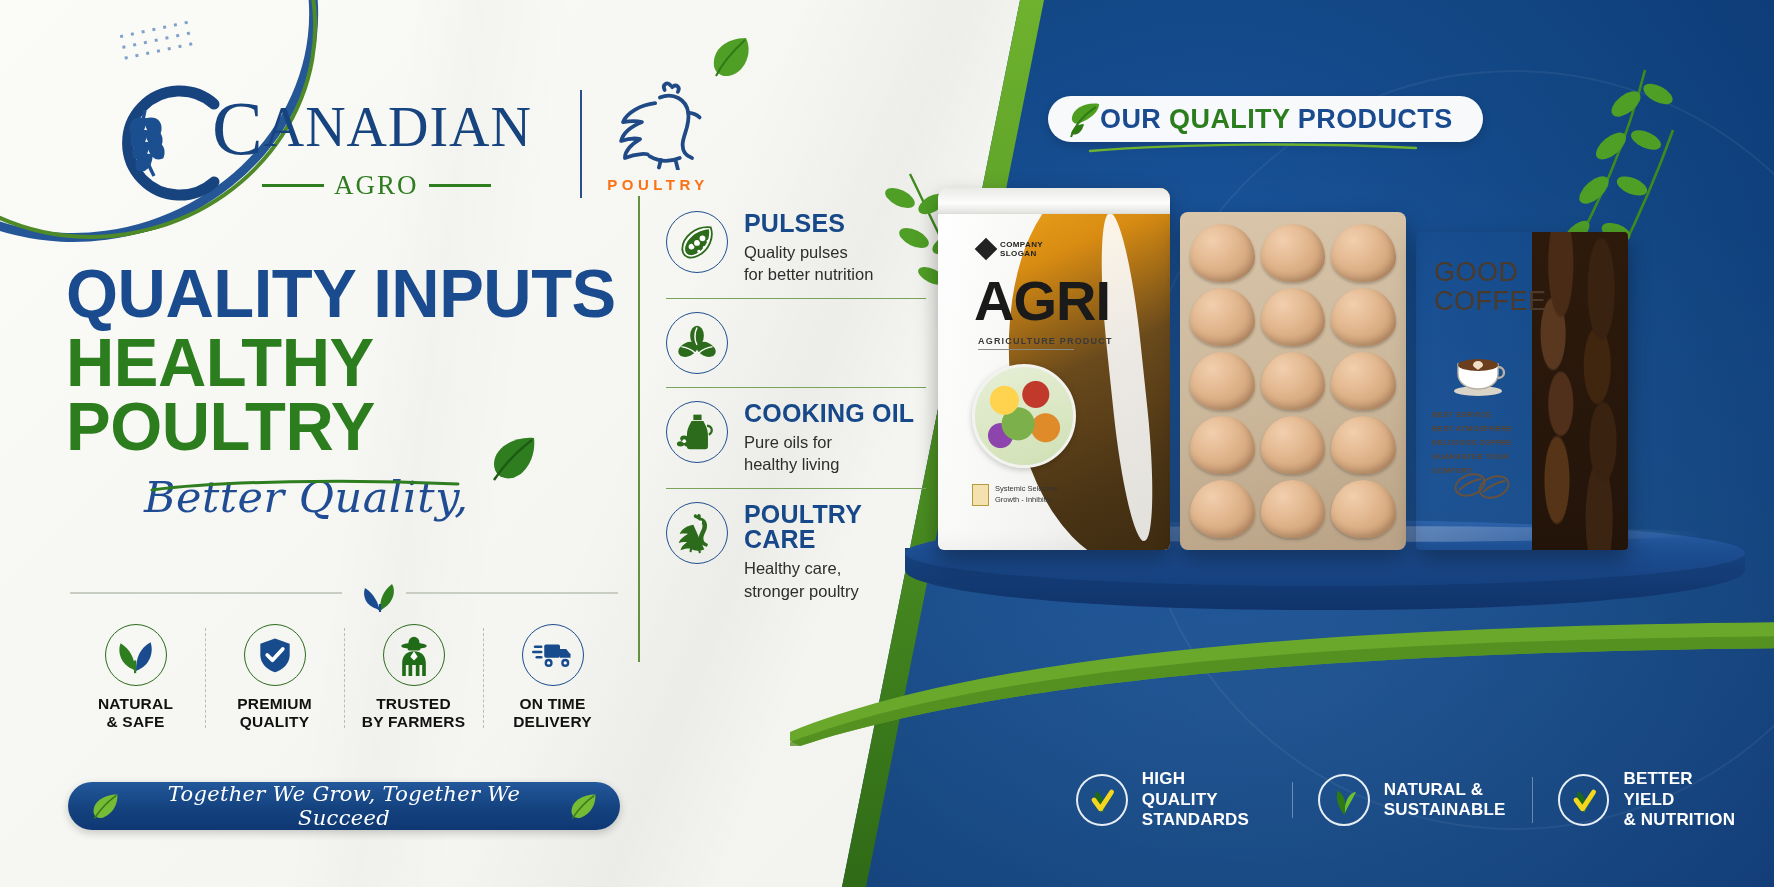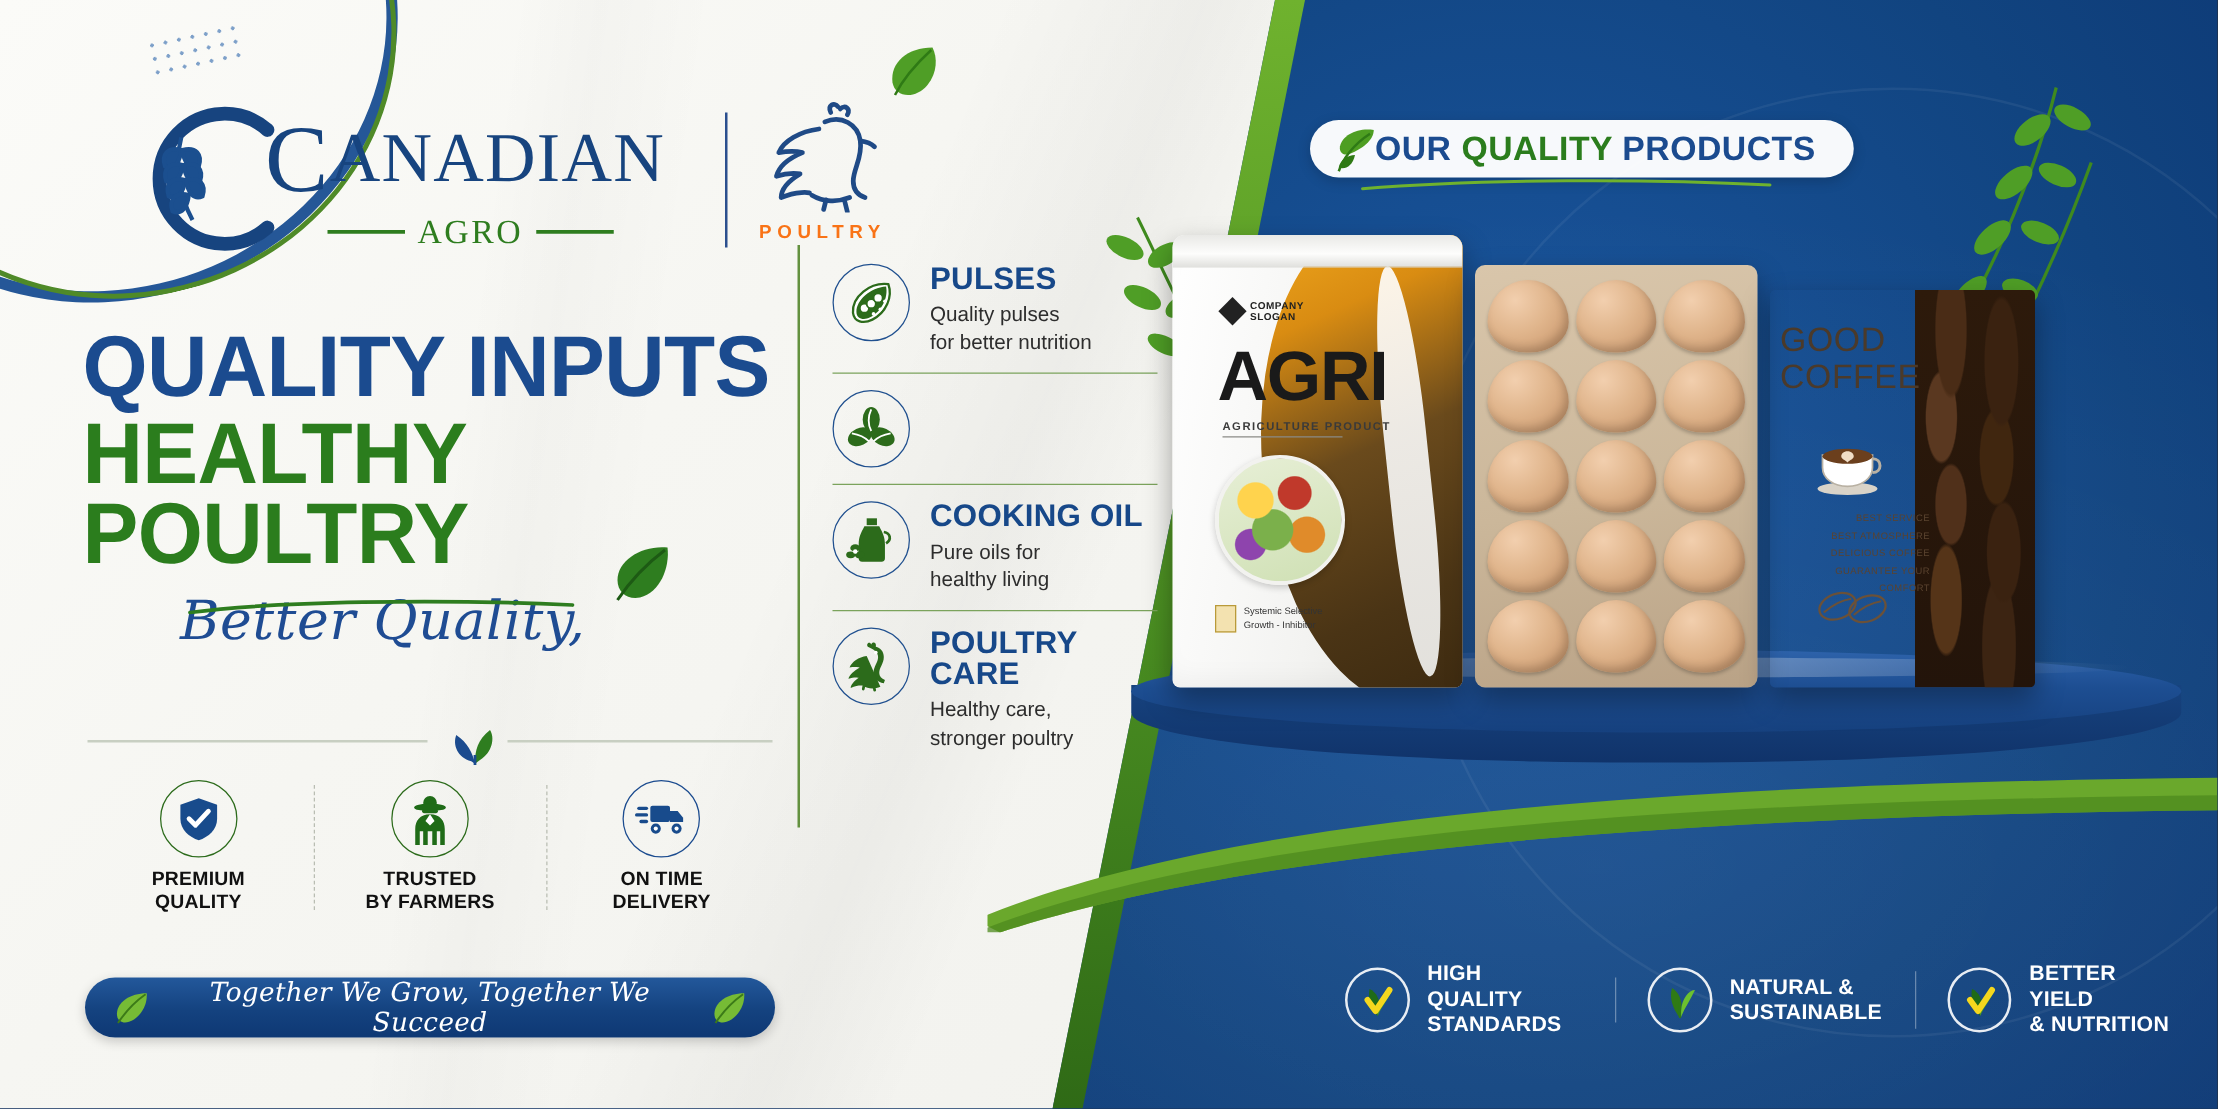--- a/index.html
+++ b/index.html
@@ -309,30 +309,30 @@
       radial-gradient(ellipse at 72% 18%, #3a2210 0 13px, transparent 14px),
       radial-gradient(ellipse at 22% 32%, #5a3820 0 12px, transparent 13px),
       radial-gradient(ellipse at 68% 42%, #40260f 0 13px, transparent 14px),
       radial-gradient(ellipse at 30% 54%, #50301a 0 12px, transparent 13px),
       radial-gradient(ellipse at 74% 66%, #3a2210 0 13px, transparent 14px),
       radial-gradient(ellipse at 26% 78%, #553418 0 12px, transparent 13px),
       radial-gradient(ellipse at 70% 90%, #3c2412 0 13px, transparent 14px),
       linear-gradient(180deg,#2d1a0b,#23140a);
   }
   .coffee-ttl{
-    position:absolute; left:8px; top:26px;
+    position:absolute; left:18px; top:26px;
     font-family:"Liberation Sans",sans-serif; font-size:27px; color:#4b3a2a; line-height:1.06;
     letter-spacing:.5px;
   }
   .coffee-cup{
     position:absolute; left:34px; top:112px; width:62px; height:56px;
   }
   .coffee-lines{
-    position:absolute; left:16px; top:176px; width:112px; text-align:right;
-    font-size:7.5px; font-weight:normal; color:#5a432f; line-height:1.85; letter-spacing:.4px;
+    position:absolute; left:16px; top:176px; width:112px; text-align:left;
+    font-size:7.5px; font-weight:bold; color:#5a432f; line-height:1.85; letter-spacing:.4px;
   }
   .coffee-beansym{ position:absolute; left:34px; top:236px; width:64px; height:34px; }
 
   
   .leafdec{ position:absolute; }
 
   
   .bottom-badges{
     position:absolute; left:1050px; top:760px; height:80px;
     display:flex; align-items:center; gap:0;
@@ -426,20 +426,33 @@
     <span class="ln r"></span>
     <svg class="lf" viewBox="0 0 40 34">
       <path d="M20 33 C20 22 22 14 32 6 C36 12 34 24 24 30Z" fill="#2e7d1f"></path>
       <path d="M20 33 C18 24 14 16 5 10 C2 18 6 28 17 31Z" fill="#1b4b8f"></path>
       <path d="M20 34 L20 26" stroke="#1b4b8f" stroke-width="2.2"></path>
     </svg>
   </div>
 
   <div class="features">
 
+    <div class="feature">
+      <div class="f-circle green">
+        <svg viewBox="0 0 44 44" width="40" height="40">
+          <path d="M21 40 C21 26 16 16 5 9 C1 19 6 33 19 38Z" fill="#2e7d1f"></path>
+          <path d="M22 40 C22 25 26 15 38 8 C42 19 37 34 23 39Z" fill="#1b4b8f"></path>
+          <path d="M21 42 L21 28" stroke="#2e7d1f" stroke-width="2.4"></path>
+        </svg>
+      </div>
+      <div class="f-label">
+        <span>NATURAL</span><br>
+        <span>&amp; SAFE</span>
+      </div>
+    </div>
 
     <div class="feature">
       <div class="f-circle green">
         <svg viewBox="0 0 44 44" width="38" height="38">
           <path d="M22 3 L39 9 V22 C39 32 31 39 22 42 C13 39 5 32 5 22 V9Z" fill="#184b8c"></path>
           <path d="M13 22 l6 6 l12 -13" fill="none" stroke="#fff" stroke-width="4.4" stroke-linecap="round" stroke-linejoin="round"></path>
         </svg>
       </div>
       <div class="f-label">
         <span>PREMIUM</span><br>

